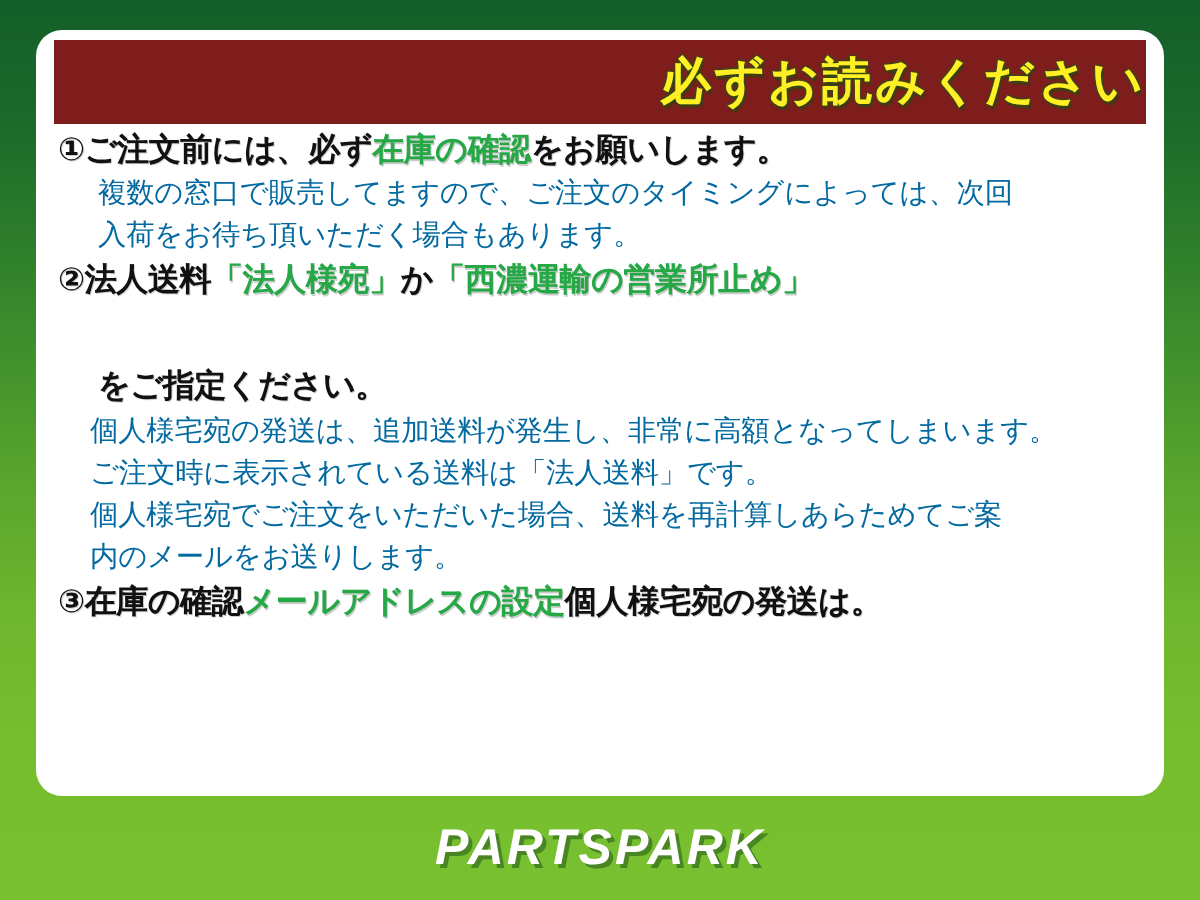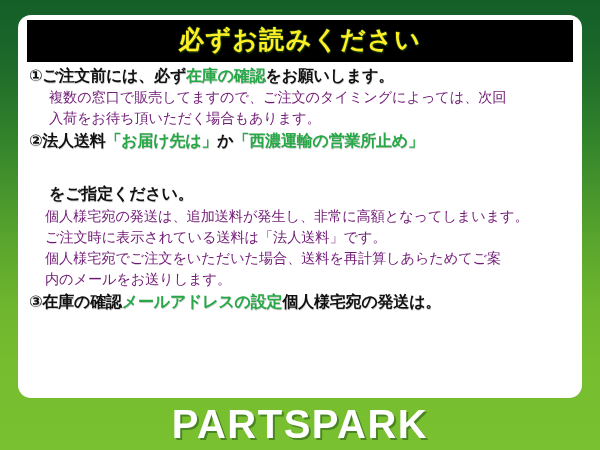--- a/index.html
+++ b/index.html
@@ -38,25 +38,24 @@
     height: 383px;
     box-sizing: border-box;
     background: #ffffff;
     border-radius: 13px;
     padding: 5px 9px 0 9px;
   }
 
   
   #header-bar {
     height: 42px;
-    background: #000000;
+    background: #7f1d1d;
     display: flex;
     align-items: center;
-    justify-content: center;
-    font-family: Liberation Mono, monospace;
+    justify-content: flex-end;
   }
   #header-title {
     color: #ffef24;
     font-size: 25px;
     font-weight: bold;
     letter-spacing: 1.5px;
     line-height: 1;
     text-shadow:
       -1px 0 rgba(40,80,20,.55),
        1px 0 rgba(40,80,20,.55),
@@ -87,21 +86,21 @@
   }
   .item-heading .num {
     font-weight: bold;
   }
   .hl {
     color: #25a845;
     text-shadow: 0.5px 1px 0 rgba(0,0,0,.20);
   }
 
   .item-body {
-    color: #701a75;
+    color: #0369a1;
     font-size: 14.2px;
     line-height: 1.47;
     margin: 1px 0 0 20px;
     letter-spacing: -0.1px;
     white-space: pre-line;
   }
 
   #item-2 .item-body { margin-top: 2px; margin-left: 16px; }
 
   .heading-line-2 {
@@ -116,26 +115,27 @@
     left: 0;
     top: 398px;
     width: 600px;
     height: 52px;
     display: flex;
     align-items: center;
     justify-content: center;
   }
   #footer-logo {
     color: #ffffff;
-    font-size: 40px;
+    font-size: 25px;
     font-weight: bold;
     letter-spacing: 1.5px;
     line-height: 1;
     text-shadow: 2px 2px 0 rgba(35,85,25,.55);
     font-family: "Liberation Sans", "DejaVu Sans", sans-serif;
+    font-style: italic;
   }
 </style>
 </head>
 <body>
 
 <div id="banner-root">
 
   <div id="card">
 
     <div id="header-bar">
@@ -147,21 +147,21 @@
       <div class="item" id="item-1">
         <span class="item-heading">
           <span class="num">①</span><span>ご注文前には、必ず</span><span class="hl">在庫の確認</span><span>をお願いします。</span>
         </span>
         <div class="item-body">複数の窓口で販売してますので、ご注文のタイミングによっては、次回
 入荷をお待ち頂いただく場合もあります。</div>
       </div>
 
       <div class="item" id="item-2">
         <span class="item-heading">
-          <span class="num">②</span><span>法人送料</span><span class="hl">「お届け先は」</span><span>か</span><span class="hl">「西濃運輸の営業所止め」</span>
+          <span class="num">②</span><span>法人送料</span><span class="hl">「法人様宛」</span><span>か</span><span class="hl">「西濃運輸の営業所止め」</span>
         </span>
         <span class="item-heading heading-line-2">をご指定ください。</span>
         <div class="item-body">個人様宅宛の発送は、追加送料が発生し、非常に高額となってしまいます。
 ご注文時に表示されている送料は「法人送料」です。
 個人様宅宛でご注文をいただいた場合、送料を再計算しあらためてご案
 内のメールをお送りします。</div>
       </div>
 
       <div class="item" id="item-3">
         <span class="item-heading">

